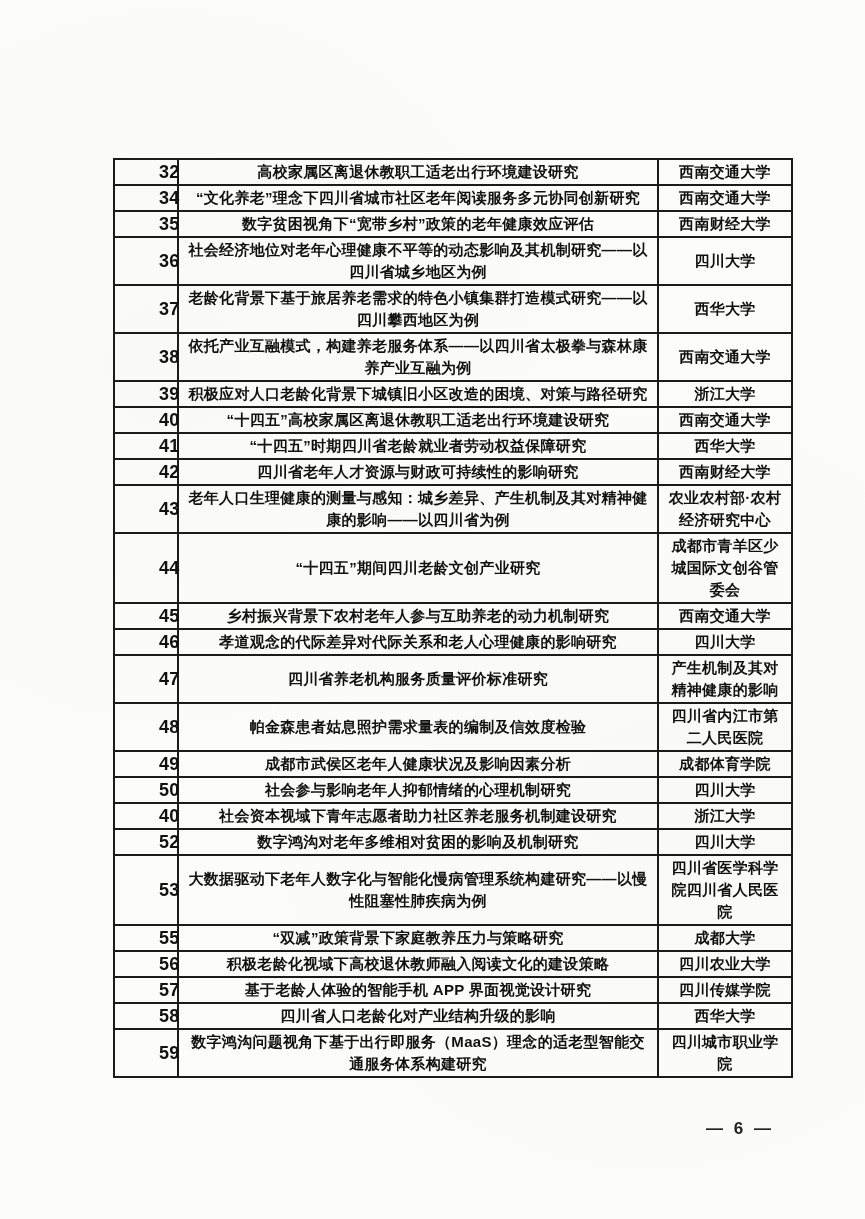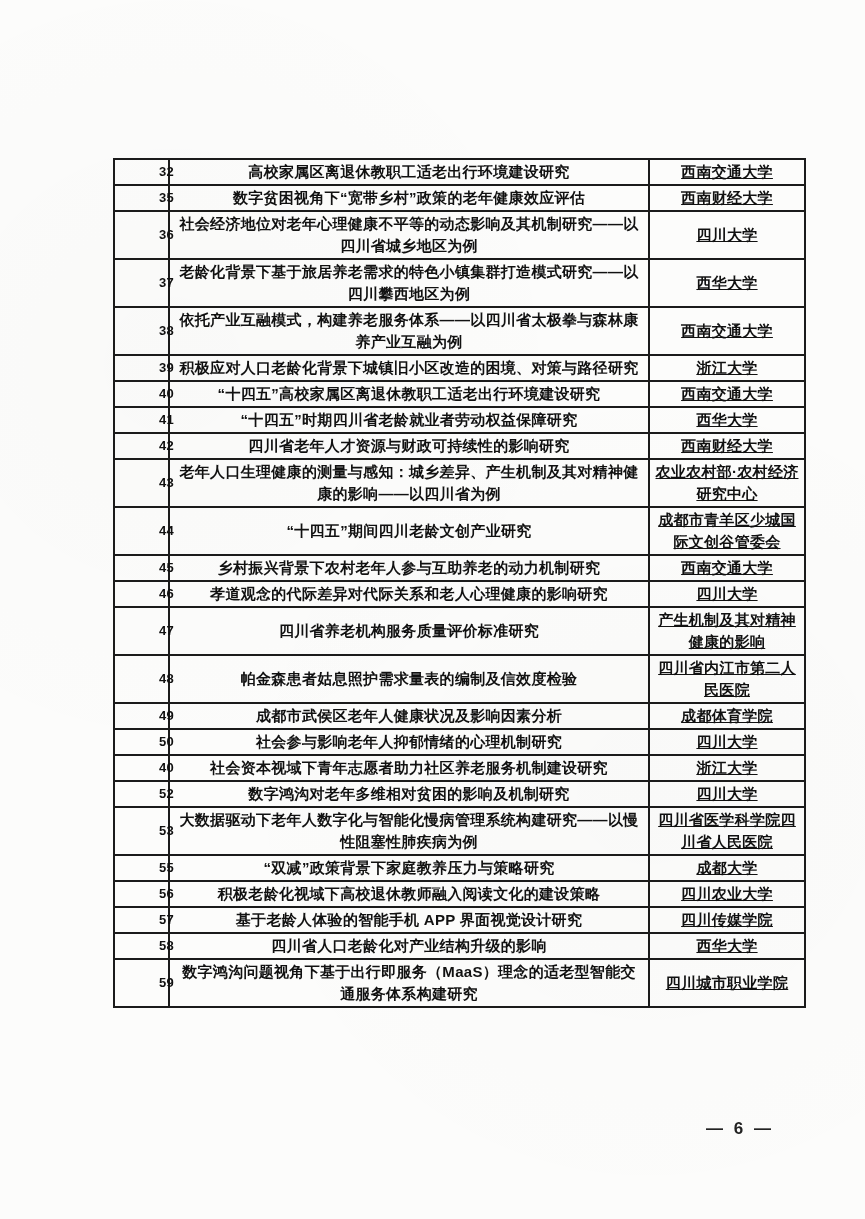--- a/index.html
+++ b/index.html
@@ -33,23 +33,23 @@
     border: 2px solid #1b1b1b;
     color: #111;
     font-weight: bold;
     font-size: 15px;
     line-height: 22px;
     text-align: center;
     vertical-align: middle;
     padding: 1px 5px;
     letter-spacing: 0.3px;
   }
-  .projects-table td.cell-no    { width: 55px;  font-size: 13px; padding-left: 44px; }
+  .projects-table td.cell-no    { width: 64px;  font-size: 18px; padding-left: 44px; }
   .projects-table td.cell-title { width: 480px; }
-  .projects-table td.cell-org   { width: 156px; text-decoration: underline; }
+  .projects-table td.cell-org   { width: 134px; }
   .page-number {
     position: absolute;
     left: 694px;
     top: 1119px;
     width: 92px;
     text-align: center;
     font-size: 17px;
     font-weight: bold;
     color: #222;
     letter-spacing: 3px;
@@ -62,20 +62,25 @@
 <div class="page">
 
   <table class="projects-table">
     <tbody id="rows-tbody">
         <tr>
           <td class="cell-no">32</td>
           <td class="cell-title">高校家属区离退休教职工适老出行环境建设研究</td>
           <td class="cell-org">西南交通大学</td>
         </tr>
         <tr>
+          <td class="cell-no">34</td>
+          <td class="cell-title">“文化养老”理念下四川省城市社区老年阅读服务多元协同创新研究</td>
+          <td class="cell-org">西南交通大学</td>
+        </tr>
+        <tr>
           <td class="cell-no">35</td>
           <td class="cell-title">数字贫困视角下“宽带乡村”政策的老年健康效应评估</td>
           <td class="cell-org">西南财经大学</td>
         </tr>
         <tr>
           <td class="cell-no">36</td>
           <td class="cell-title">社会经济地位对老年心理健康不平等的动态影响及其机制研究——以四川省城乡地区为例</td>
           <td class="cell-org">四川大学</td>
         </tr>
         <tr>

